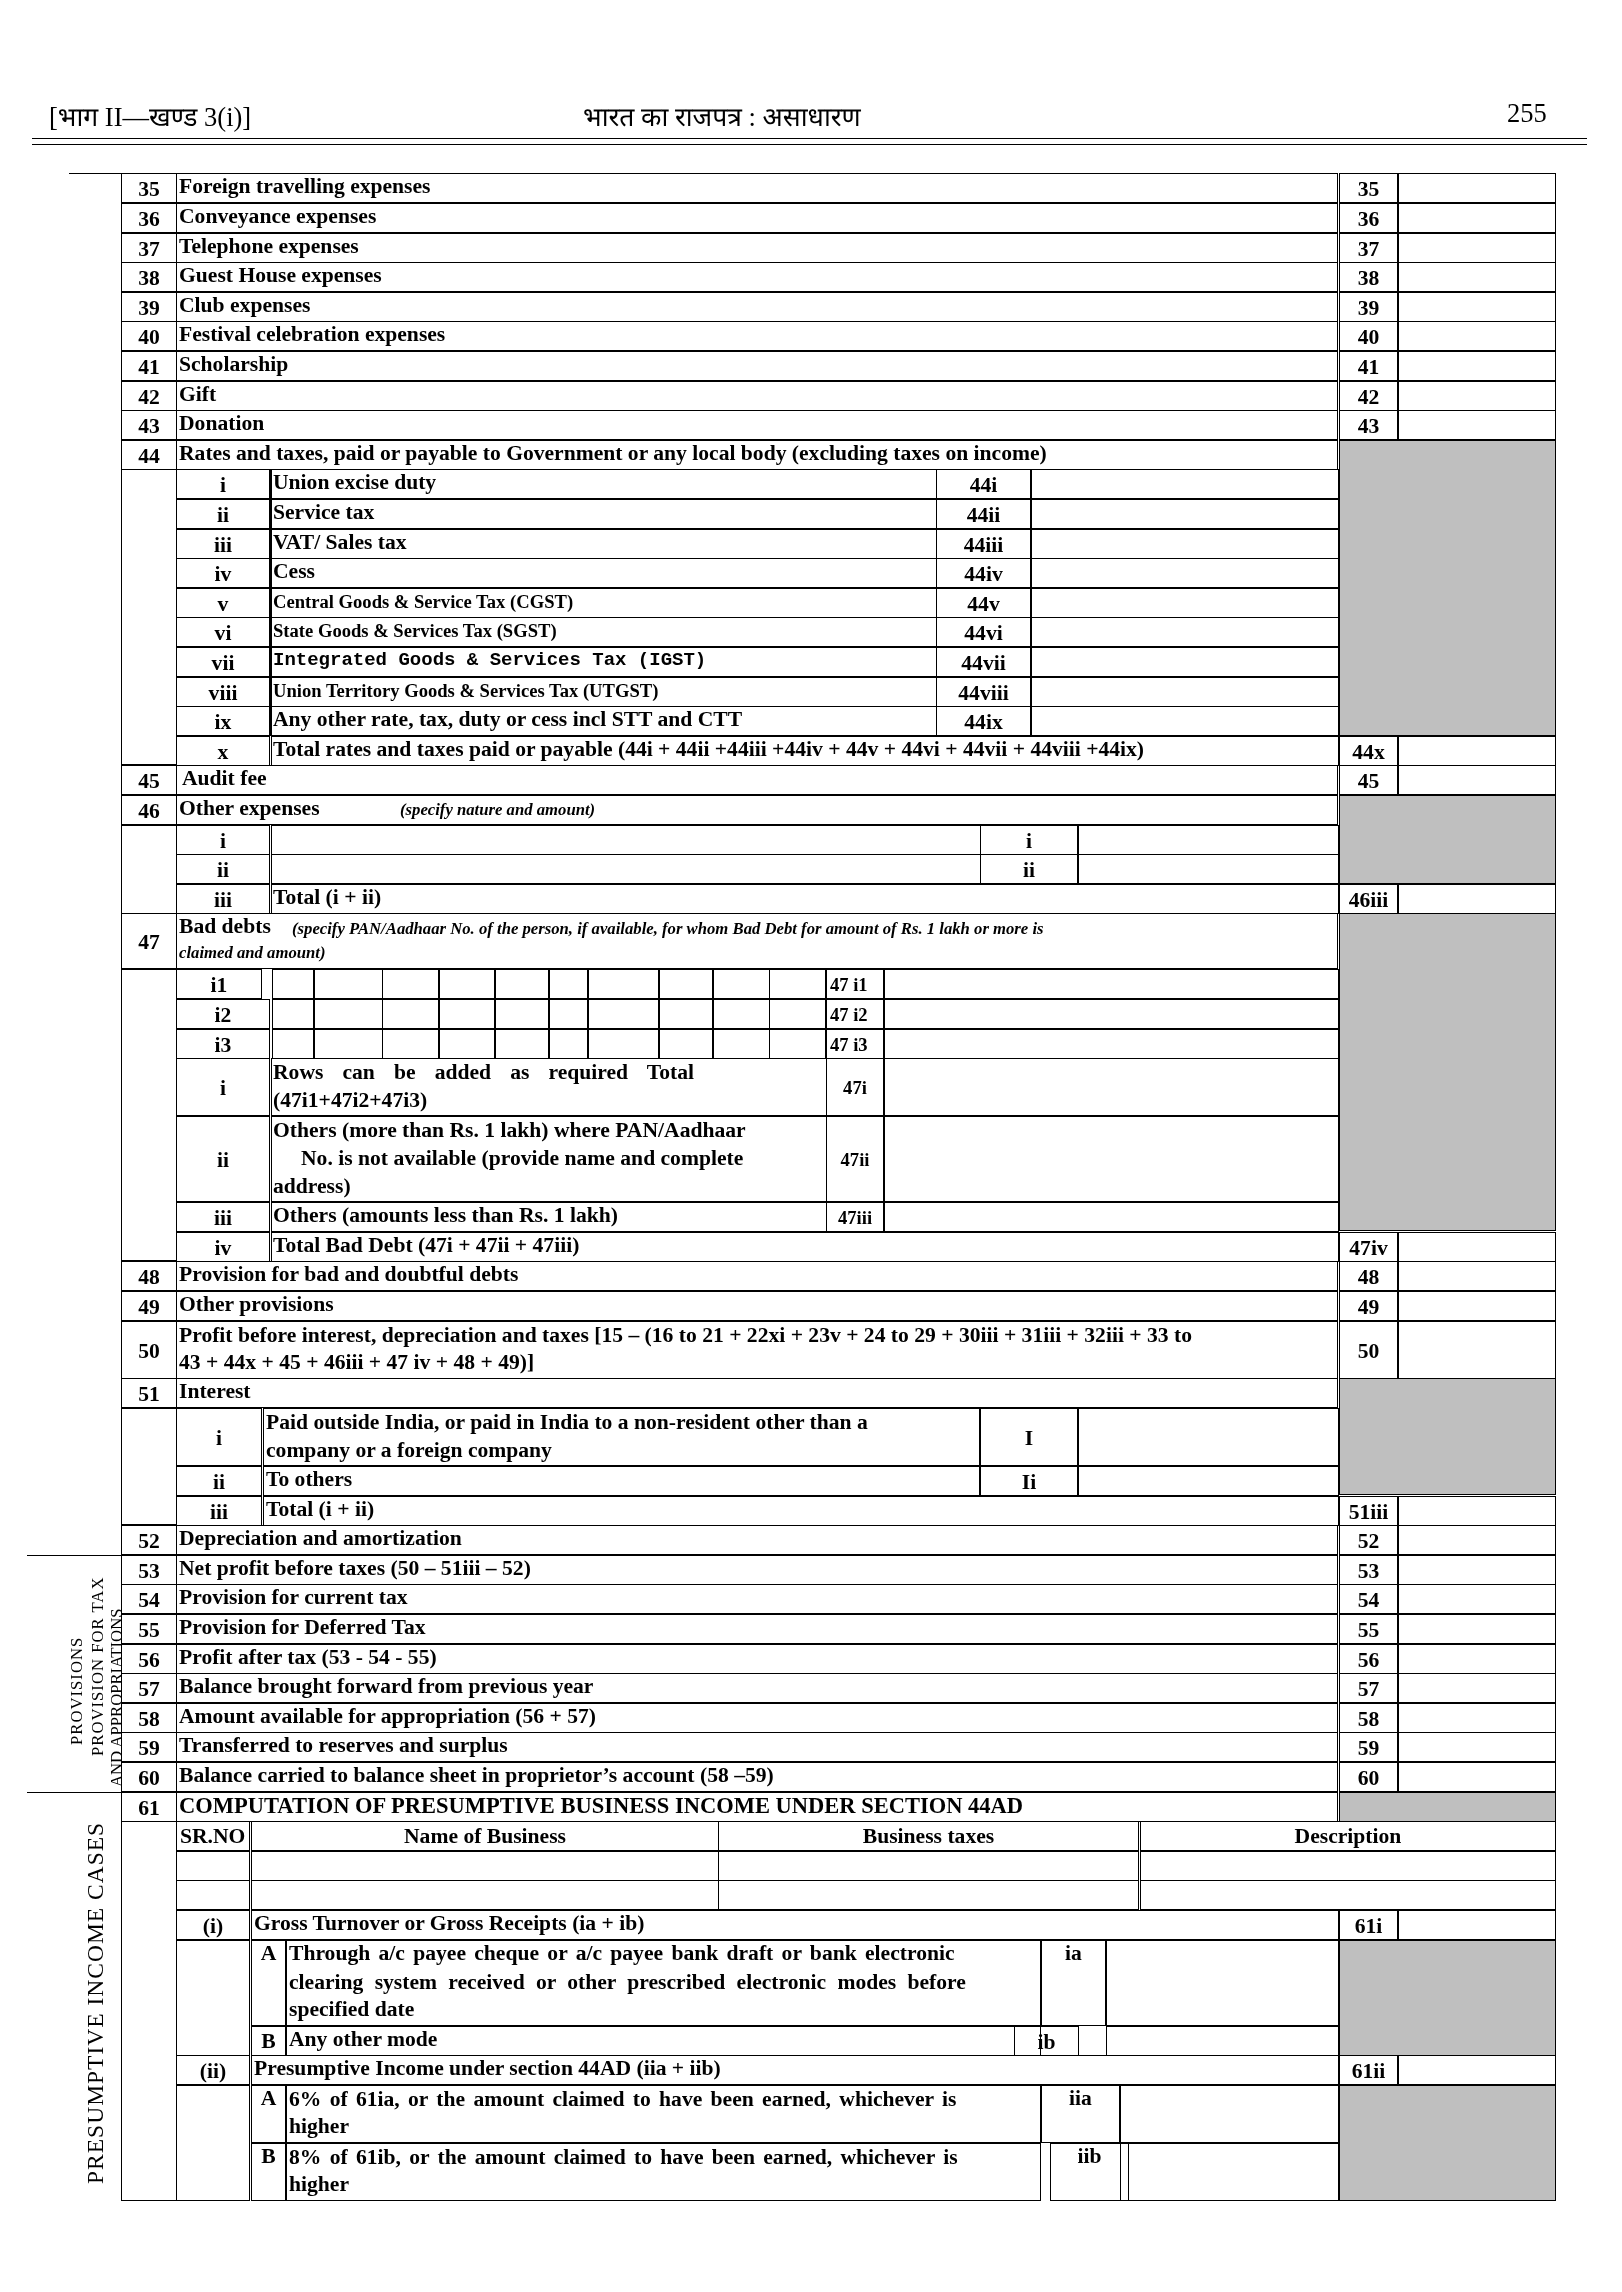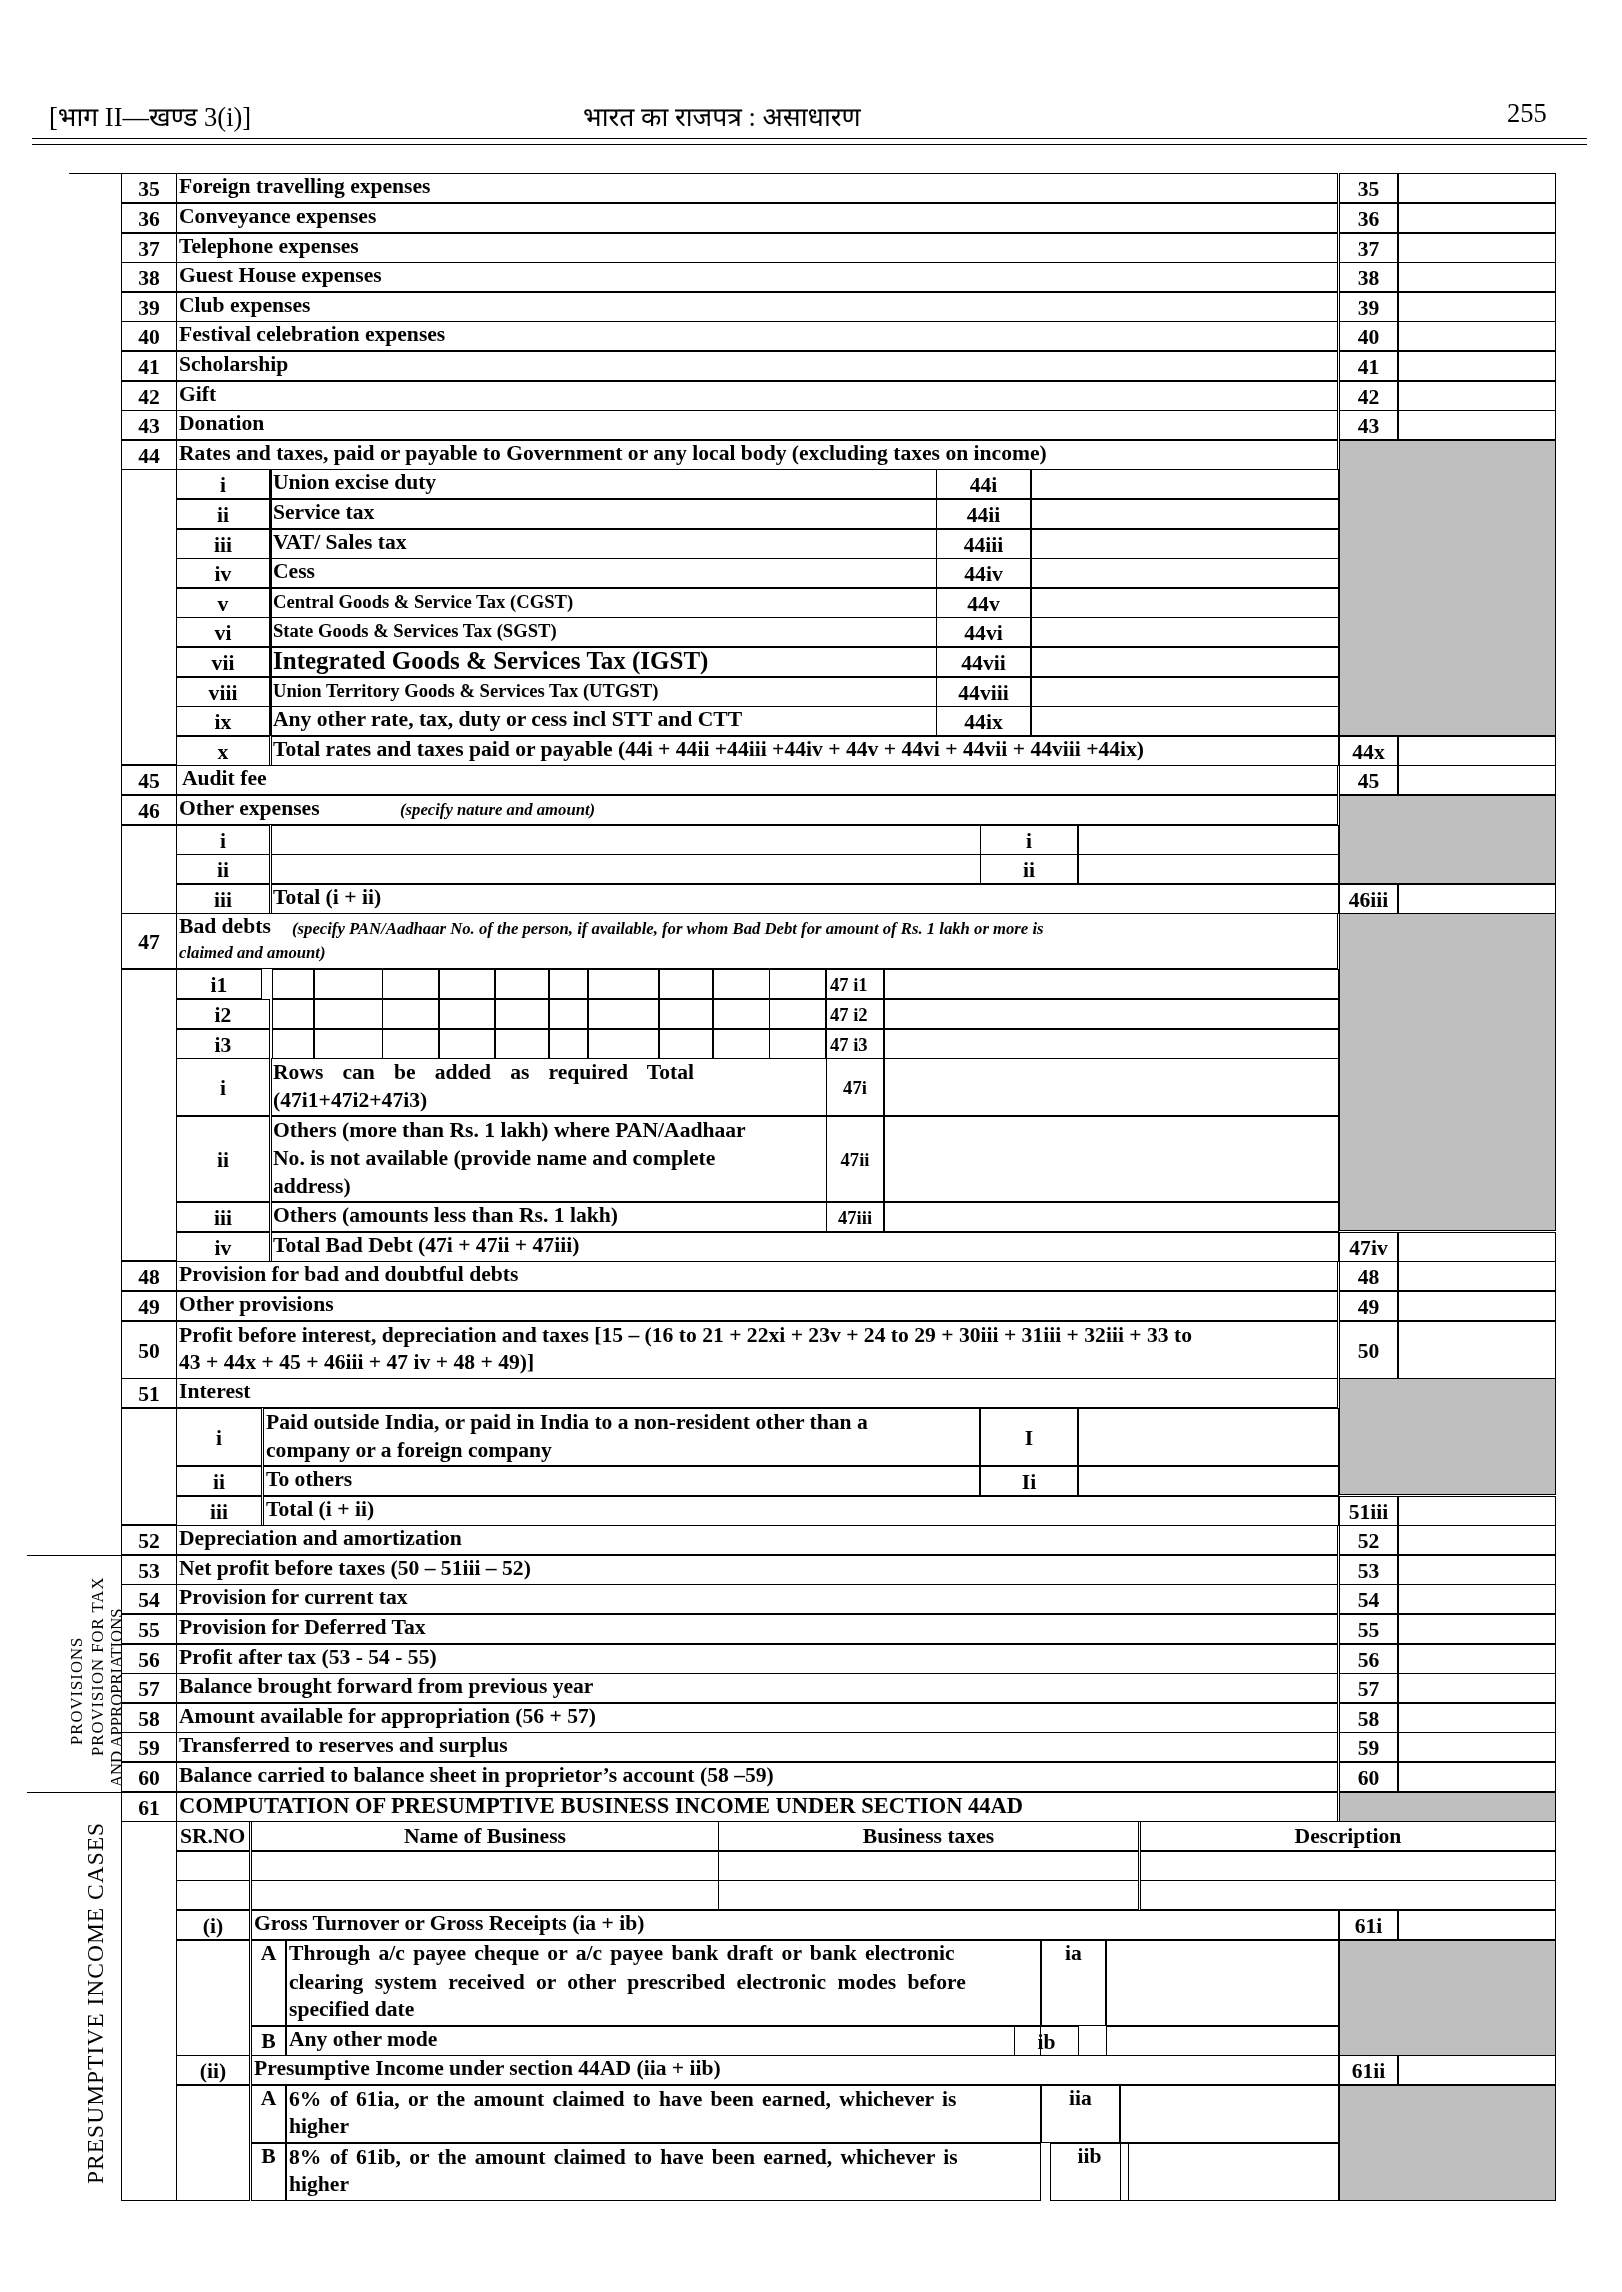--- a/index.html
+++ b/index.html
@@ -112,21 +112,21 @@
     <div class="cell" style="left:1031px;top:588px;width:308px;height:30px;"></div>
     <div class="cell" style="left:176px;top:617px;width:95px;height:30px;"></div>
     <div class="cell" style="left:176px;top:617px;width:94px;height:30px;text-align:center;line-height:30px;">vi</div>
     <div class="cell" style="left:271px;top:617px;width:666px;height:30px;"></div>
     <div class="txt" style="left:273px;top:617px;font-size:18.6px;">State Goods &amp; Services Tax (SGST)</div>
     <div class="cell" style="left:936px;top:617px;width:95px;height:30px;text-align:center;line-height:30px;">44vi</div>
     <div class="cell" style="left:1031px;top:617px;width:308px;height:30px;"></div>
     <div class="cell" style="left:176px;top:647px;width:95px;height:30px;"></div>
     <div class="cell" style="left:176px;top:647px;width:94px;height:30px;text-align:center;line-height:30px;">vii</div>
     <div class="cell" style="left:271px;top:647px;width:666px;height:30px;"></div>
-    <div class="txt" style="left:273px;top:647px;font-size:25px;">Integrated Goods &amp; Services Tax (IGST)</div>
+    <div class="txt" style="left:273px;top:647px;font-size:19px;font-family:Liberation Mono, monospace;">Integrated Goods &amp; Services Tax (IGST)</div>
     <div class="cell" style="left:936px;top:647px;width:95px;height:30px;text-align:center;line-height:30px;">44vii</div>
     <div class="cell" style="left:1031px;top:647px;width:308px;height:30px;"></div>
     <div class="cell" style="left:176px;top:677px;width:95px;height:30px;"></div>
     <div class="cell" style="left:176px;top:677px;width:94px;height:30px;text-align:center;line-height:30px;">viii</div>
     <div class="cell" style="left:271px;top:677px;width:666px;height:30px;"></div>
     <div class="txt" style="left:273px;top:677px;font-size:18.6px;">Union Territory Goods &amp; Services Tax (UTGST)</div>
     <div class="cell" style="left:936px;top:677px;width:95px;height:30px;text-align:center;line-height:30px;">44viii</div>
     <div class="cell" style="left:1031px;top:677px;width:308px;height:30px;"></div>
     <div class="cell" style="left:176px;top:706px;width:95px;height:30px;"></div>
     <div class="cell" style="left:176px;top:706px;width:94px;height:30px;text-align:center;line-height:30px;">ix</div>
@@ -211,21 +211,21 @@
     <div class="cell" style="left:884px;top:1029px;width:455px;height:30px;"></div>
     <div class="cell" style="left:176px;top:1058px;width:94px;height:58px;text-align:center;line-height:58px;">i</div>
     <div class="cell" style="left:271px;top:1058px;width:556px;height:58px;"></div>
     <div class="txt" style="left:273px;top:1059px;word-spacing:13.7px;">Rows   can   be   added   as   required   Total</div>
     <div class="txt" style="left:273px;top:1087px;">(47i1+47i2+47i3)</div>
     <div class="cell" style="left:826px;top:1058px;width:58px;height:58px;text-align:center;line-height:58px;font-size:18.6px;">47i</div>
     <div class="cell" style="left:884px;top:1058px;width:455px;height:58px;"></div>
     <div class="cell" style="left:176px;top:1116px;width:94px;height:86px;text-align:center;line-height:86px;">ii</div>
     <div class="cell" style="left:271px;top:1116px;width:556px;height:86px;"></div>
     <div class="txt" style="left:273px;top:1117px;">Others (more than Rs. 1 lakh) where PAN/Aadhaar</div>
-    <div class="txt" style="left:273px;top:1145px;">No. is not available (provide name and complete</div>
+    <div class="txt" style="left:273px;top:1145px;padding-left:28px;">No. is not available (provide name and complete</div>
     <div class="txt" style="left:273px;top:1173px;">address)</div>
     <div class="cell" style="left:826px;top:1116px;width:58px;height:86px;text-align:center;line-height:86px;font-size:18.6px;">47ii</div>
     <div class="cell" style="left:884px;top:1116px;width:455px;height:86px;"></div>
     <div class="cell" style="left:176px;top:1202px;width:94px;height:30px;text-align:center;line-height:30px;">iii</div>
     <div class="cell" style="left:271px;top:1202px;width:556px;height:30px;"></div>
     <div class="txt" style="left:273px;top:1202px;">Others (amounts less than Rs. 1 lakh)</div>
     <div class="cell" style="left:826px;top:1202px;width:58px;height:30px;text-align:center;line-height:29px;font-size:18.6px;">47iii</div>
     <div class="cell" style="left:884px;top:1202px;width:455px;height:30px;"></div>
     <div class="gray" style="left:1339px;top:913px;width:217px;height:318px;"></div>
     <div class="cell" style="left:121px;top:969px;width:56px;height:292px;"></div>

